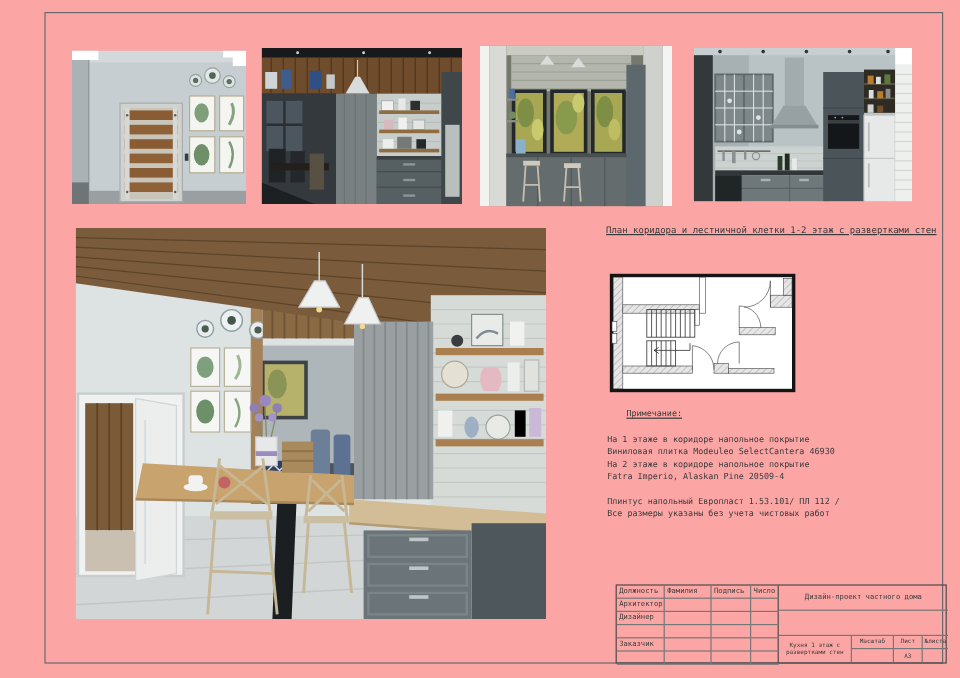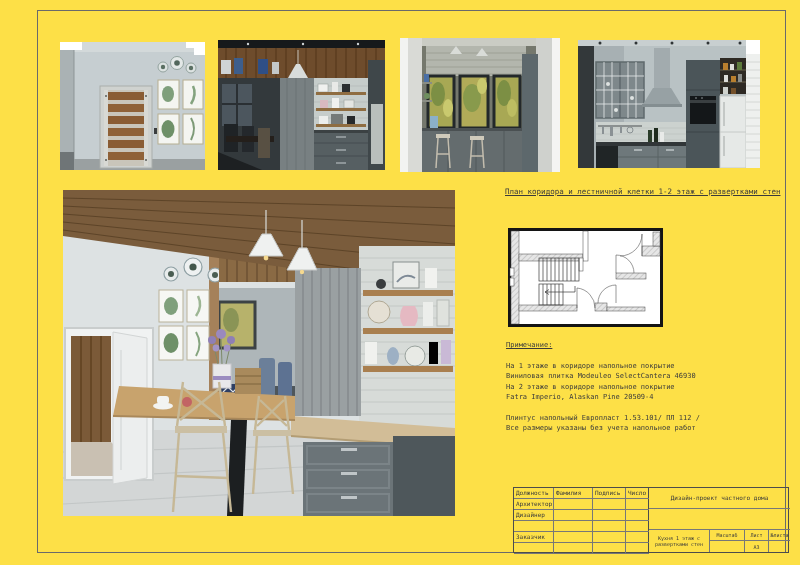--- a/index.html
+++ b/index.html
@@ -1,31 +1,31 @@
 <!DOCTYPE html>
 <html><head>
 <meta charset="utf-8">
 <style>
   * { margin:0; padding:0; box-sizing:border-box; }
   html,body { background:#ffffff; }
   body { width:800px; height:565px; position:relative; font-family:"DejaVu Sans Mono", monospace; color:#3b3b3b; }
-  .sheet { position:absolute; inset:0; background:#fde047; overflow:hidden; }
+  .sheet { position:absolute; inset:0; background:#fca5a5; overflow:hidden; }
   .frame { position:absolute; left:37px; top:10px; width:749px; height:543px; border:1px solid #6a6a6a; }
   figure.render { position:absolute; overflow:hidden; }
   figure.render svg { display:block; width:100%; height:100%; }
   .r1 { left:60px; top:42px;  width:145px; height:128px; }
   .r2 { left:218px; top:40px; width:167px; height:130px; }
   .r3 { left:400px; top:38px; width:160px; height:134px; }
   .r4 { left:578px; top:40px; width:182px; height:128px; }
   .rmain { left:63px; top:190px; width:392px; height:326px; }
   .plan-title { position:absolute; left:505px; top:186px; width:285px; font-size:7.5px; line-height:11px; text-decoration:underline; letter-spacing:0; }
   .floorplan { position:absolute; left:508px; top:228px; width:155px; height:99px; }
   .floorplan svg { display:block; width:100%; height:100%; }
   .notes { position:absolute; left:506px; top:340px; width:285px; font-size:7px; line-height:10.5px; }
-  .notes .heading { text-decoration:underline; margin-bottom:10px; }
+  .notes .heading { text-decoration:underline; margin-bottom:10px;margin-left:16px; }
   .notes .gap { height:10px; }
   
   .tb { position:absolute; left:513px; top:487px; width:276px; height:66px; border:1px solid #4c4c4c; display:flex; font-size:6px; line-height:6px; }
   .tb .left { width:135px; display:grid; grid-template-columns:40px 39px 33px 23px; grid-auto-rows:11px; border-right:1px solid #4c4c4c; }
   .tb .left .c { border-right:1px solid #777; border-bottom:1px solid #777; padding:2px 0 0 2px; overflow:hidden; white-space:nowrap; }
   .tb .left .c:nth-child(4n) { border-right:none; }
   .tb .right { width:141px; display:flex; flex-direction:column; }
   .tb .project { height:21px; border-bottom:1px solid #777; display:flex; align-items:center; justify-content:center; text-align:center; }
   .tb .mid { height:22px; border-bottom:1px solid #777; }
   .tb .bottom { flex:1; display:flex; }
@@ -597,21 +597,21 @@
   </div>
 
   <div class="notes">
     <div class="heading">Примечание:</div>
     <div>На 1 этаже в коридоре напольное покрытие</div>
     <div>Виниловая плитка Modeuleo SelectCantera 46930</div>
     <div>На 2 этаже в коридоре напольное покрытие</div>
     <div>Fatra Imperio, Alaskan Pine 20509-4</div>
     <div class="gap"></div>
     <div>Плинтус напольный Европласт 1.53.101/ ПЛ 112 /</div>
-    <div>Все размеры указаны без учета напольное работ</div>
+    <div>Все размеры указаны без учета чистовых работ</div>
   </div>
 
   <div class="tb">
     <div class="left">
       <div class="c">Должность</div>
       <div class="c">Фамилия</div>
       <div class="c">Подпись</div>
       <div class="c">Число</div>
 
       <div class="c">Архитектор</div>

